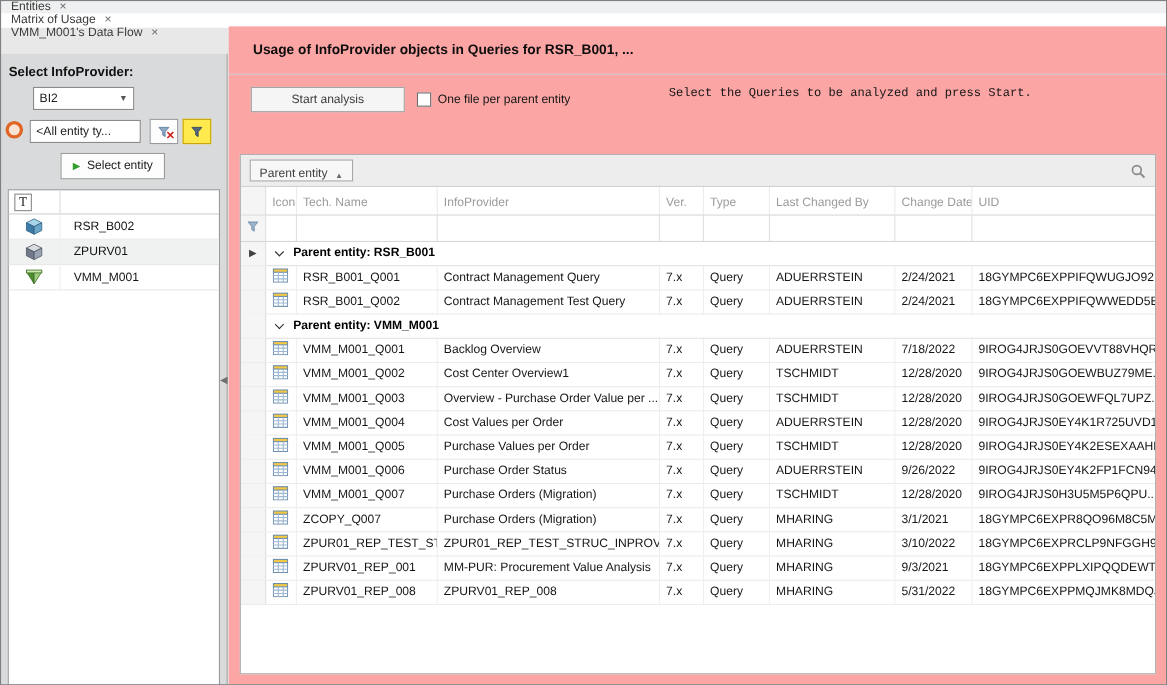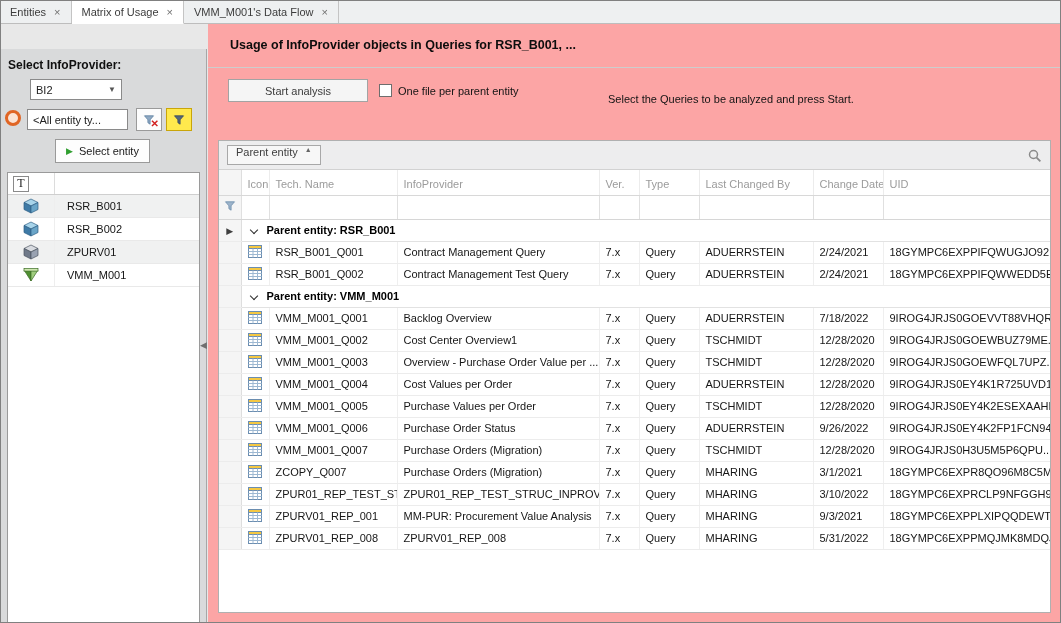--- a/index.html
+++ b/index.html
@@ -9,21 +9,21 @@
     font-size: 11px;
     color: #222;
     background: #e8e8e8;
     position: relative;
     overflow: hidden;
   }
   .frame { position: absolute; inset: 0; border: 1px solid #808080; pointer-events: none; z-index: 50; }
 
   
   .tabbar { position: absolute; left: 0; top: 0; width: 1061px; height: 24px;
-            background: #eef0f1; border-bottom: 1px solid #bdbdbd; display: flex; }
+            background: #eef0f1; border-bottom: 1px solid #bdbdbd; display: flex; flex-direction: column; }
   .tab { display: flex; align-items: center; gap: 8px; padding: 0 10px;
          border-right: 1px solid #c4c4c4; color: #3c3c3c; }
   .tab.active { background: #ffffff; margin-bottom: -1px; border-bottom: 1px solid #fff; }
   .tab .x { color: #707070; font-size: 11px; }
 
   
   .sidebar { position: absolute; left: 0; top: 24px; width: 207px; height: 598px;
              background: #d9dadb; border-right: 1px solid #a6a6a6; margin-top: 25px; }
   .sb-title { position: absolute; left: 8px; top: 9px; font-weight: bold; font-size: 12px; color: #101010; }
   .combo { position: absolute; background: #fff; border: 1px solid #8a8a8a; height: 21px;
@@ -65,29 +65,29 @@
   .main { position: absolute; left: 208px; top: 24px; width: 853px; height: 598px; background: #fca5a5; }
   .main-title { position: absolute; left: 22px; top: 0; height: 42px; display: flex;
                 align-items: center; font-weight: bold; font-size: 12.5px; color: #0d0d0d; }
   .title-sep { position: absolute; left: 0; top: 43px; width: 853px; height: 1px; background: #cdcdcd; }
   .btn-start { position: absolute; left: 20px; top: 55px; width: 140px; height: 23px;
                background: #f5f5f5; border: 1px solid #a3a3a3; display: flex; align-items: center;
                justify-content: center; color: #3c3c3c; }
   .cb { position: absolute; left: 171px; top: 60px; width: 13px; height: 13px;
         border: 1px solid #6e6e6e; background: #fff; }
   .cb-label { position: absolute; left: 190px; top: 61px; color: #141414; }
-  .hint { position: absolute; left: 400px; top: 69px; color: #141414; }
+  .hint { position: absolute; left: 400px; top: 55px; color: #141414; font-family: Liberation Mono, monospace; }
 
   
   .grid { position: absolute; left: 10px; top: 116px; width: 833px; height: 473px;
           background: #fff; border: 1px solid #b0b0b0; overflow: hidden; }
   .group-panel { height: 29px; background: #ededee; border-bottom: 1px solid #d2d2d2;
                  position: relative; display: flex; align-items: center; padding-left: 8px; }
   .chip { border: 1px solid #a8a8a8; background: #f7f7f7; height: 20px; display: flex;
-          align-items: flex-start; padding: 0 8px; gap: 7px; color: #3f3f3f; }
+          align-items: flex-end; padding: 0 8px; gap: 7px; color: #3f3f3f; }
   .chip .sort { font-size: 7px; color: #666; }
   .searchbtn { position: absolute; right: 7px; top: 7px; width: 16px; height: 16px; }
 
   table { width: 831px; border-collapse: collapse; table-layout: fixed; }
   th { height: 25px; font-weight: normal; color: #9b9b9b; text-align: left; padding: 4px 0 0 6px;
        border-right: 1px solid #ececec; border-bottom: 1px solid #d8d8d8; background: #fff;
        white-space: nowrap; overflow: hidden; }
   td { height: 22px; padding: 0 0 0 6px; border-right: 1px solid #efefef; border-bottom: 1px solid #ececec;
        white-space: nowrap; overflow: hidden; color: #161616; background: #fff; }
   th.ind, td.ind { background: #f5f5f5; border-right: 1px solid #dedede; padding: 0; text-align: center; }
@@ -151,30 +151,20 @@
   </div>
 
   <div class="entity-list">
     <div class="el-header">
       <div class="c1">
           <span class="t-box">T</span>
         </div>
       <div class="c2"></div>
     </div>
 
-    <div class="el-row alt">
-      <span class="icon-c">
-        <svg width="16" height="16" viewBox="0 0 16 16">
-            <polygon points="8,1 15,4.5 8,8 1,4.5" fill="#a8d4ea" stroke="#2e5f85" stroke-width="0.7"></polygon>
-            <polygon points="1,4.5 8,8 8,15 1,11.5" fill="#3e7aa6" stroke="#2e5f85" stroke-width="0.7"></polygon>
-            <polygon points="15,4.5 8,8 8,15 15,11.5" fill="#6aa5c8" stroke="#2e5f85" stroke-width="0.7"></polygon>
-          </svg>
-      </span>
-      <span class="nm">RSR_B001</span>
-    </div>
 
     <div class="el-row">
       <span class="icon-c">
         <svg width="16" height="16" viewBox="0 0 16 16">
             <polygon points="8,1 15,4.5 8,8 1,4.5" fill="#a8d4ea" stroke="#2e5f85" stroke-width="0.7"></polygon>
             <polygon points="1,4.5 8,8 8,15 1,11.5" fill="#3e7aa6" stroke="#2e5f85" stroke-width="0.7"></polygon>
             <polygon points="15,4.5 8,8 8,15 15,11.5" fill="#6aa5c8" stroke="#2e5f85" stroke-width="0.7"></polygon>
           </svg>
       </span>
       <span class="nm">RSR_B002</span>

